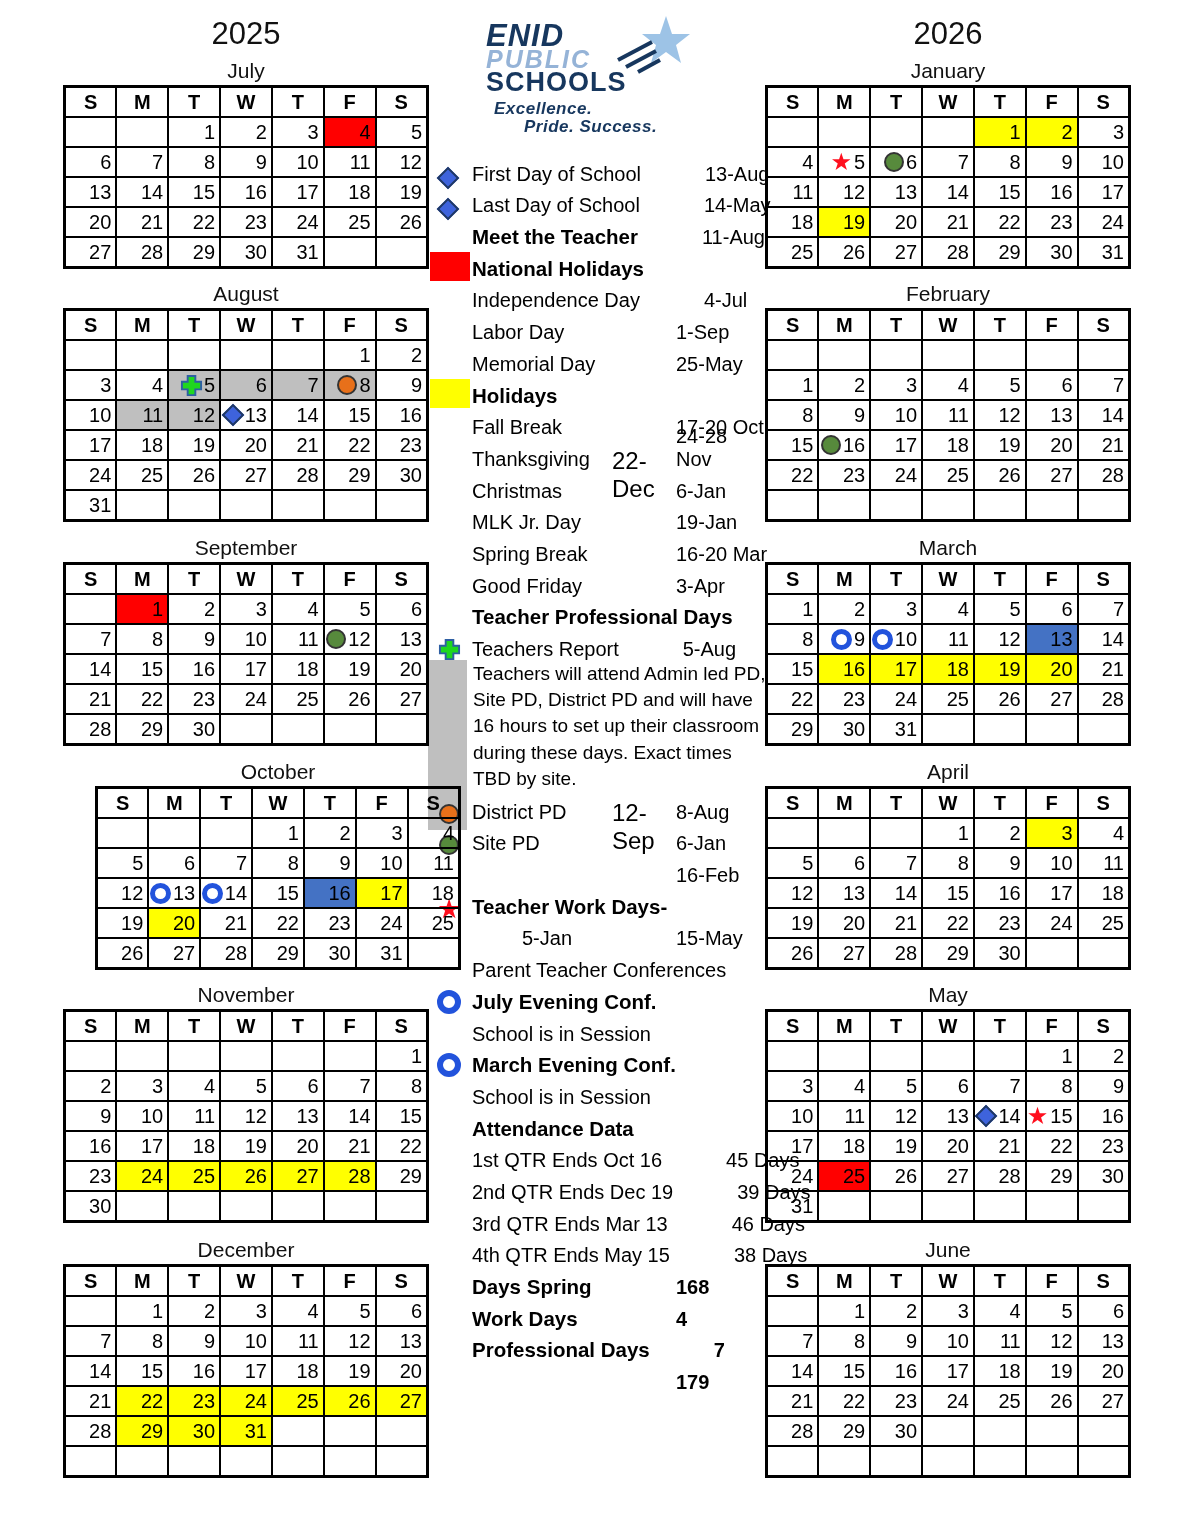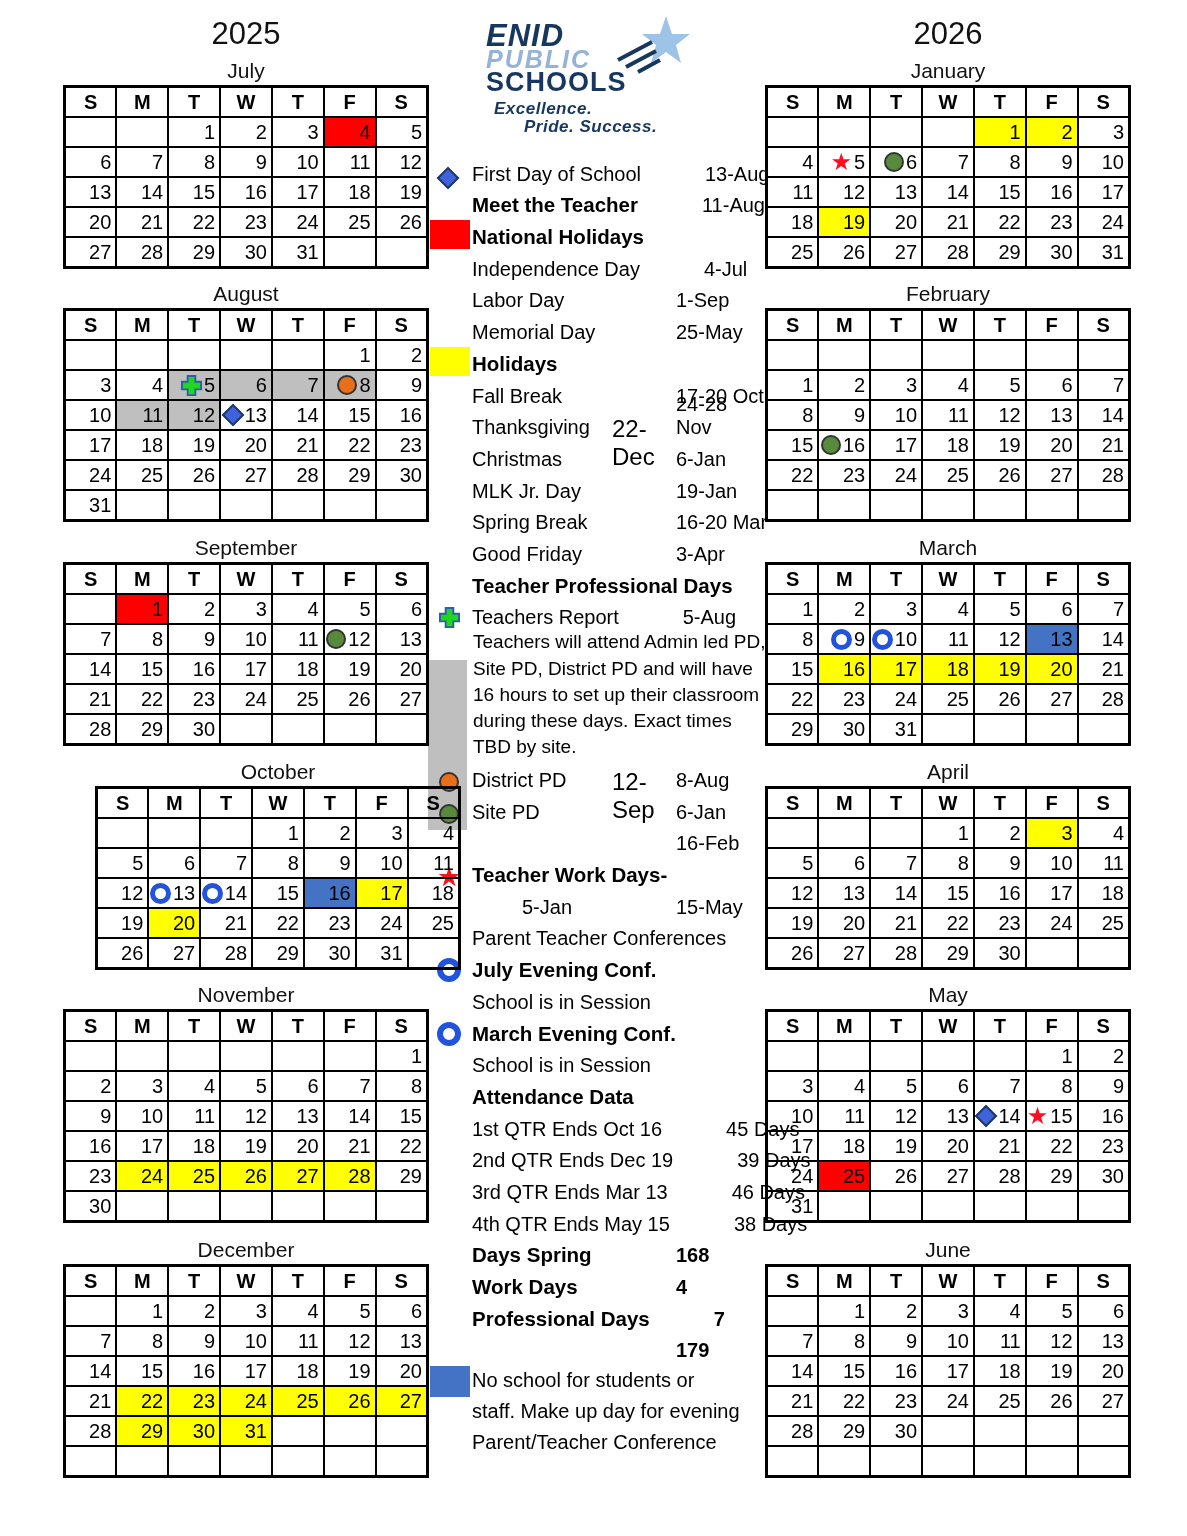--- a/index.html
+++ b/index.html
@@ -92,20 +92,28 @@
   <div id="legend">
       <div class="lrow">
         <div class="licon">
           <span class="ic ic-diamond" style=""></span>
         </div>
         <div class="llabel">First Day of School</div>
         <div class="lmid"></div>
         <div class="lright">13-Aug</div>
       </div>
       <div class="lrow">
+        <div class="licon">
+          <span class="ic ic-diamond" style=""></span>
+        </div>
+        <div class="llabel">Last Day of School</div>
+        <div class="lmid"></div>
+        <div class="lright">14-May</div>
+      </div>
+      <div class="lrow">
         <div class="licon"></div>
         <div class="llabel b">Meet the Teacher</div>
         <div class="lmid"></div>
         <div class="lright">11-Aug</div>
       </div>
       <div class="lrow">
         <div class="licon">
           <span class="sw sw-red"></span>
         </div>
         <div class="llabel b">National Holidays</div>
@@ -309,30 +317,20 @@
         <div class="licon"></div>
         <div class="llabel b">Professional Days</div>
         <div class="lmid"></div>
         <div class="lright b">7</div>
       </div>
       <div class="lrow">
         <div class="licon"></div>
         <div class="llabel"></div>
         <div class="lmid"></div>
         <div class="lright b">179</div>
-      </div>
-      <div class="lnote">
-        <div class="licon">
-          <span class="sw sw-blue"></span>
-        </div>
-        <div class="lnote-lines">
-          <div>No school for students or</div>
-          <div>staff. Make up day for evening</div>
-          <div>Parent/Teacher Conference</div>
-        </div>
       </div>
     </div>
 
   <div id="months">
       <div class="month" style="left: 63px; top: 60px;">
         <div class="mtitle">July</div>
         <table>
           <thead>
             <tr>
               <th>S</th>

